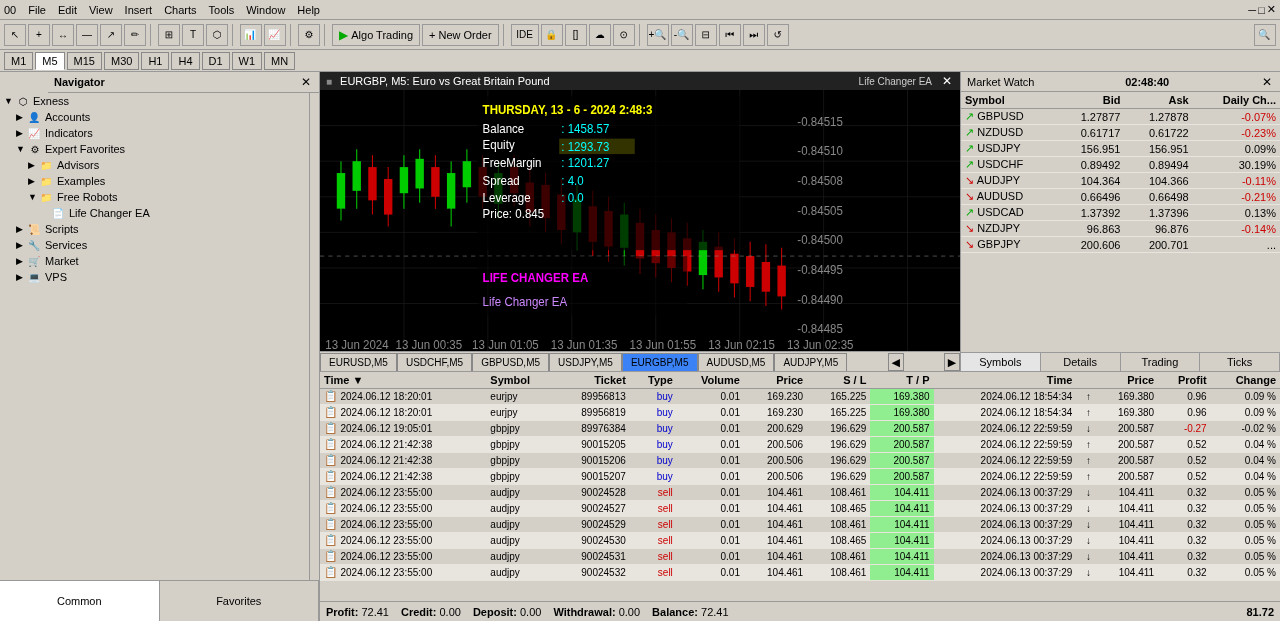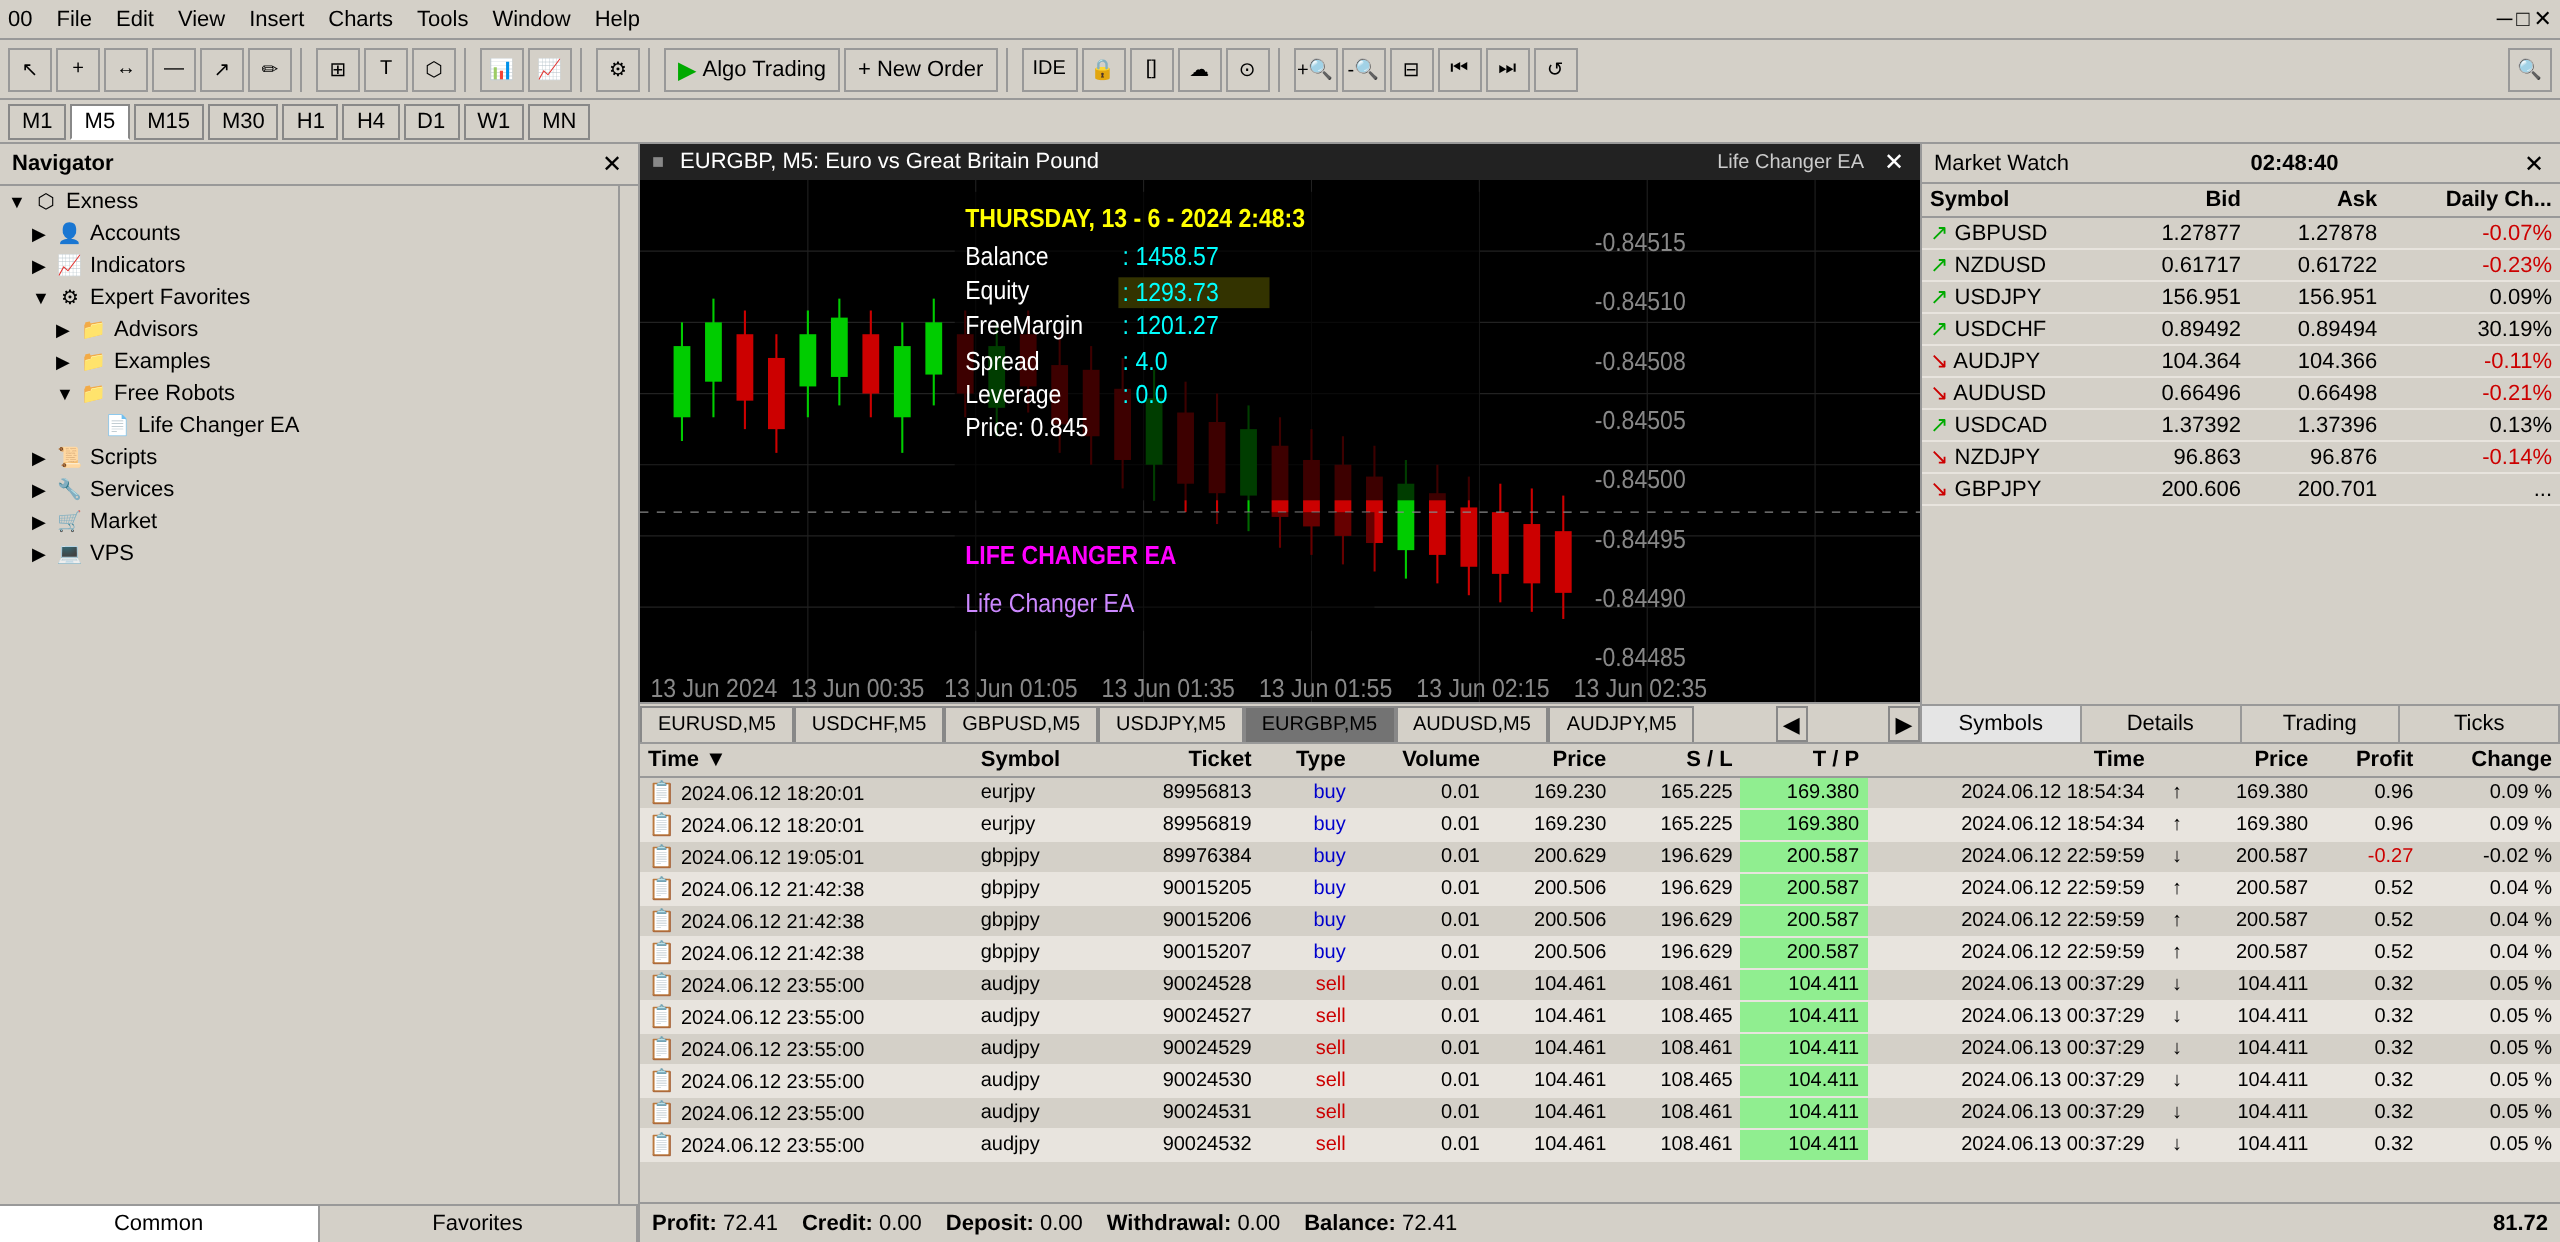--- a/index.html
+++ b/index.html
@@ -19,45 +19,45 @@
     
     .tf-tabs { background: #d4d0c8; height: 22px; display: flex; align-items: center; border-bottom: 1px solid #999; padding-left: 4px; gap: 2px; }
     .tf-tab { background: #d4d0c8; border: 1px solid #888; padding: 1px 6px; cursor: pointer; font-size: 11px; height: 18px; display: flex; align-items: center; }
     .tf-tab.active { background: white; border-bottom: 1px solid white; }
     
     
     .main-layout { display: flex; height: calc(621px - 72px); }
     
     
     .navigator { width: 320px; background: #d4d0c8; border-right: 1px solid #999; display: flex; flex-direction: column; }
-    .navigator-header { background: #d4d0c8; padding: 3px 6px; border-bottom: 1px solid #999; display: flex; justify-content: space-between; align-items: center; }
+    .navigator-header { background: #d4d0c8; padding: 3px 6px; border-bottom: 1px solid #999; display: flex; justify-content: space-between; align-items: center; margin-left: 48px; }
     .nav-item { display: flex; align-items: center; padding: 1px 4px; cursor: pointer; height: 16px; }
     .nav-indent-1 { padding-left: 16px; }
     .nav-indent-2 { padding-left: 28px; }
     .nav-indent-3 { padding-left: 40px; }
     .nav-icon { width: 14px; height: 14px; margin-right: 3px; display: inline-flex; align-items: center; justify-content: center; font-size: 10px; }
     .expand-icon { width: 10px; height: 10px; margin-right: 2px; font-size: 9px; }
     .nav-tabs { display: flex; border-top: 1px solid #999; }
-    .nav-tab { flex: 1; text-align: center; padding: 3px; cursor: pointer; border-right: 1px solid #999; background: #d4d0c8; }
+    .nav-tab { flex: 1; text-align: center; padding: 14px; cursor: pointer; border-right: 1px solid #999; background: #d4d0c8; }
     .nav-tab.active { background: white; }
     
     
     .chart-market-area { flex: 1; display: flex; flex-direction: column; }
     
     .chart-market-row { display: flex; flex: 1; }
     
     
     .chart-area { flex: 1; display: flex; flex-direction: column; background: #000; }
     .chart-header { background: #222; color: white; padding: 2px 6px; display: flex; align-items: center; gap: 8px; font-size: 11px; height: 18px; }
     .chart-canvas { flex: 1; background: #000; position: relative; overflow: hidden; }
     
     
     .chart-tabs { background: #d4d0c8; display: flex; border-top: 1px solid #999; height: 20px; align-items: flex-end; overflow: hidden; }
     .chart-tab { background: #d4d0c8; border: 1px solid #888; border-bottom: none; padding: 1px 8px; cursor: pointer; font-size: 10px; height: 18px; display: flex; align-items: center; }
-    .chart-tab.active { background: #737373; }
+    .chart-tab.active { background: #3b82f6; }
     .chart-tab-arrow { width: 16px; height: 18px; border: 1px solid #888; display: flex; align-items: center; justify-content: center; cursor: pointer; background: #d4d0c8; margin-left: auto; }
     
     
     .market-watch { width: 320px; background: #d4d0c8; border-left: 1px solid #999; display: flex; flex-direction: column; }
     .market-header { background: #d4d0c8; padding: 2px 6px; border-bottom: 1px solid #999; display: flex; justify-content: space-between; align-items: center; height: 20px; }
     .market-table { flex: 1; overflow-y: auto; }
     .market-table table { width: 100%; border-collapse: collapse; }
     .market-table th { background: #d4d0c8; border-bottom: 1px solid #999; padding: 2px 4px; text-align: right; font-weight: bold; position: sticky; top: 0; }
     .market-table th:first-child { text-align: left; }
     .market-table td { padding: 1px 4px; text-align: right; border-bottom: 1px solid #e8e4de; }

